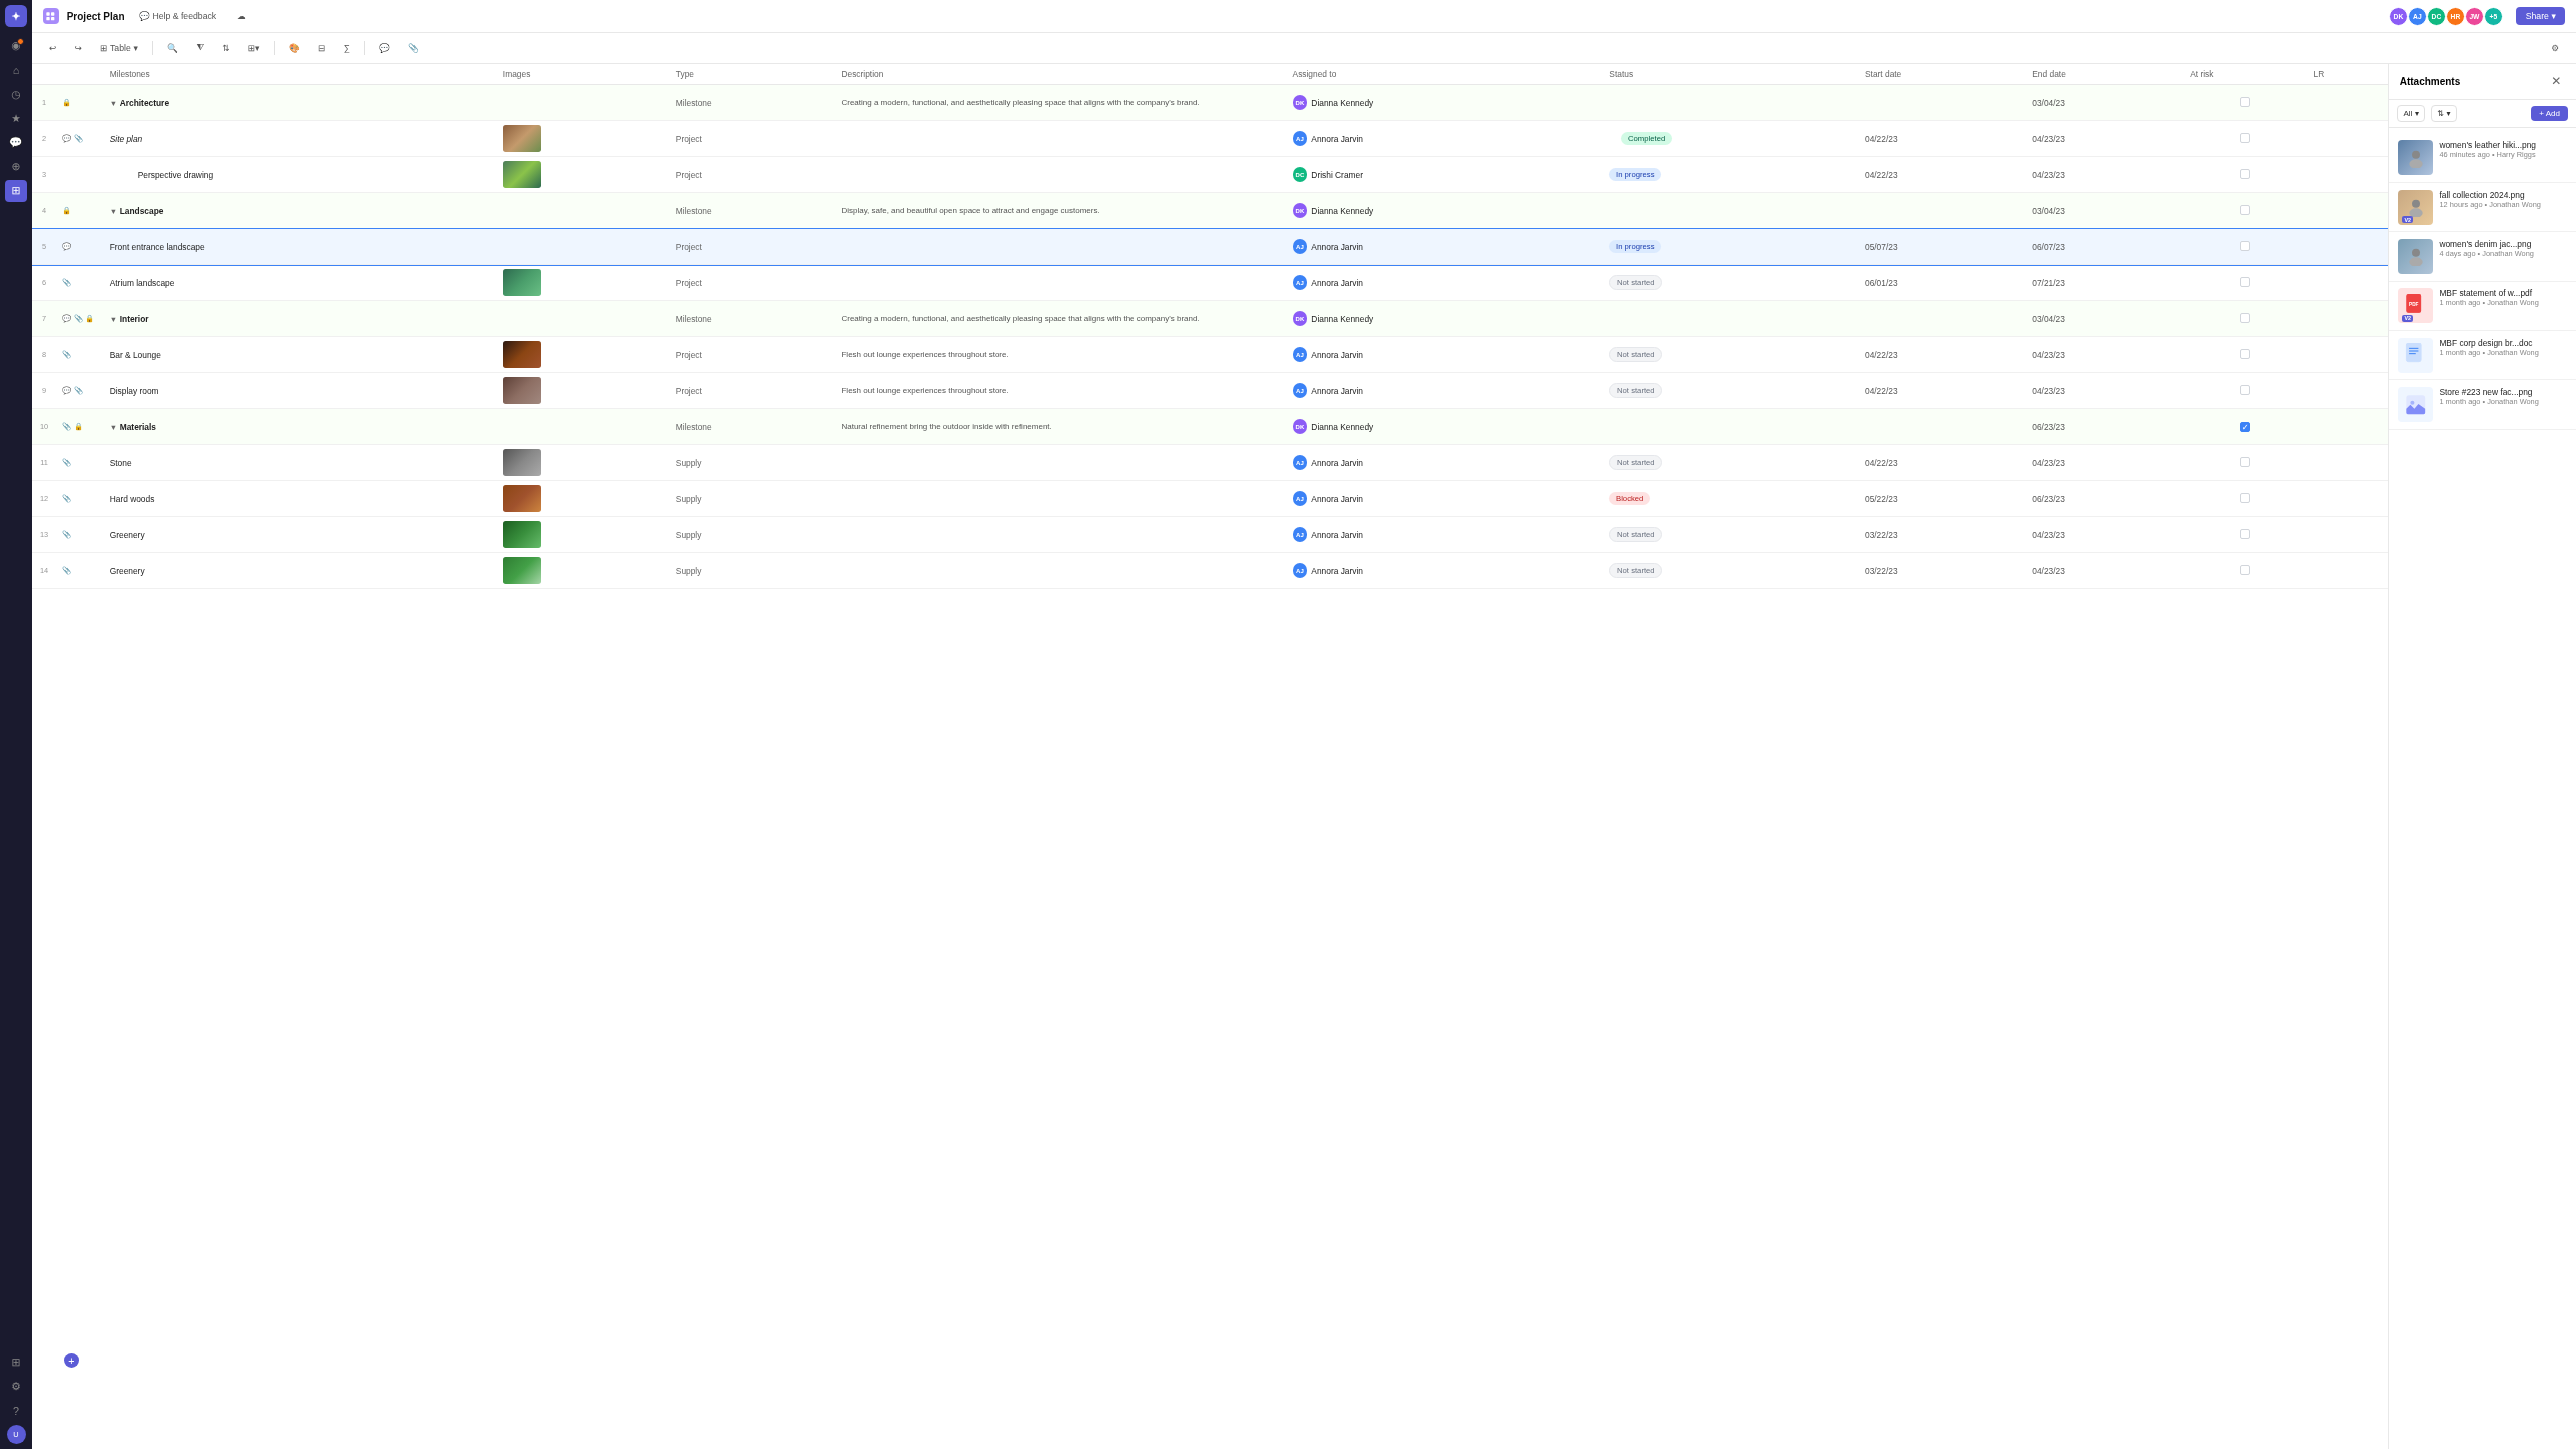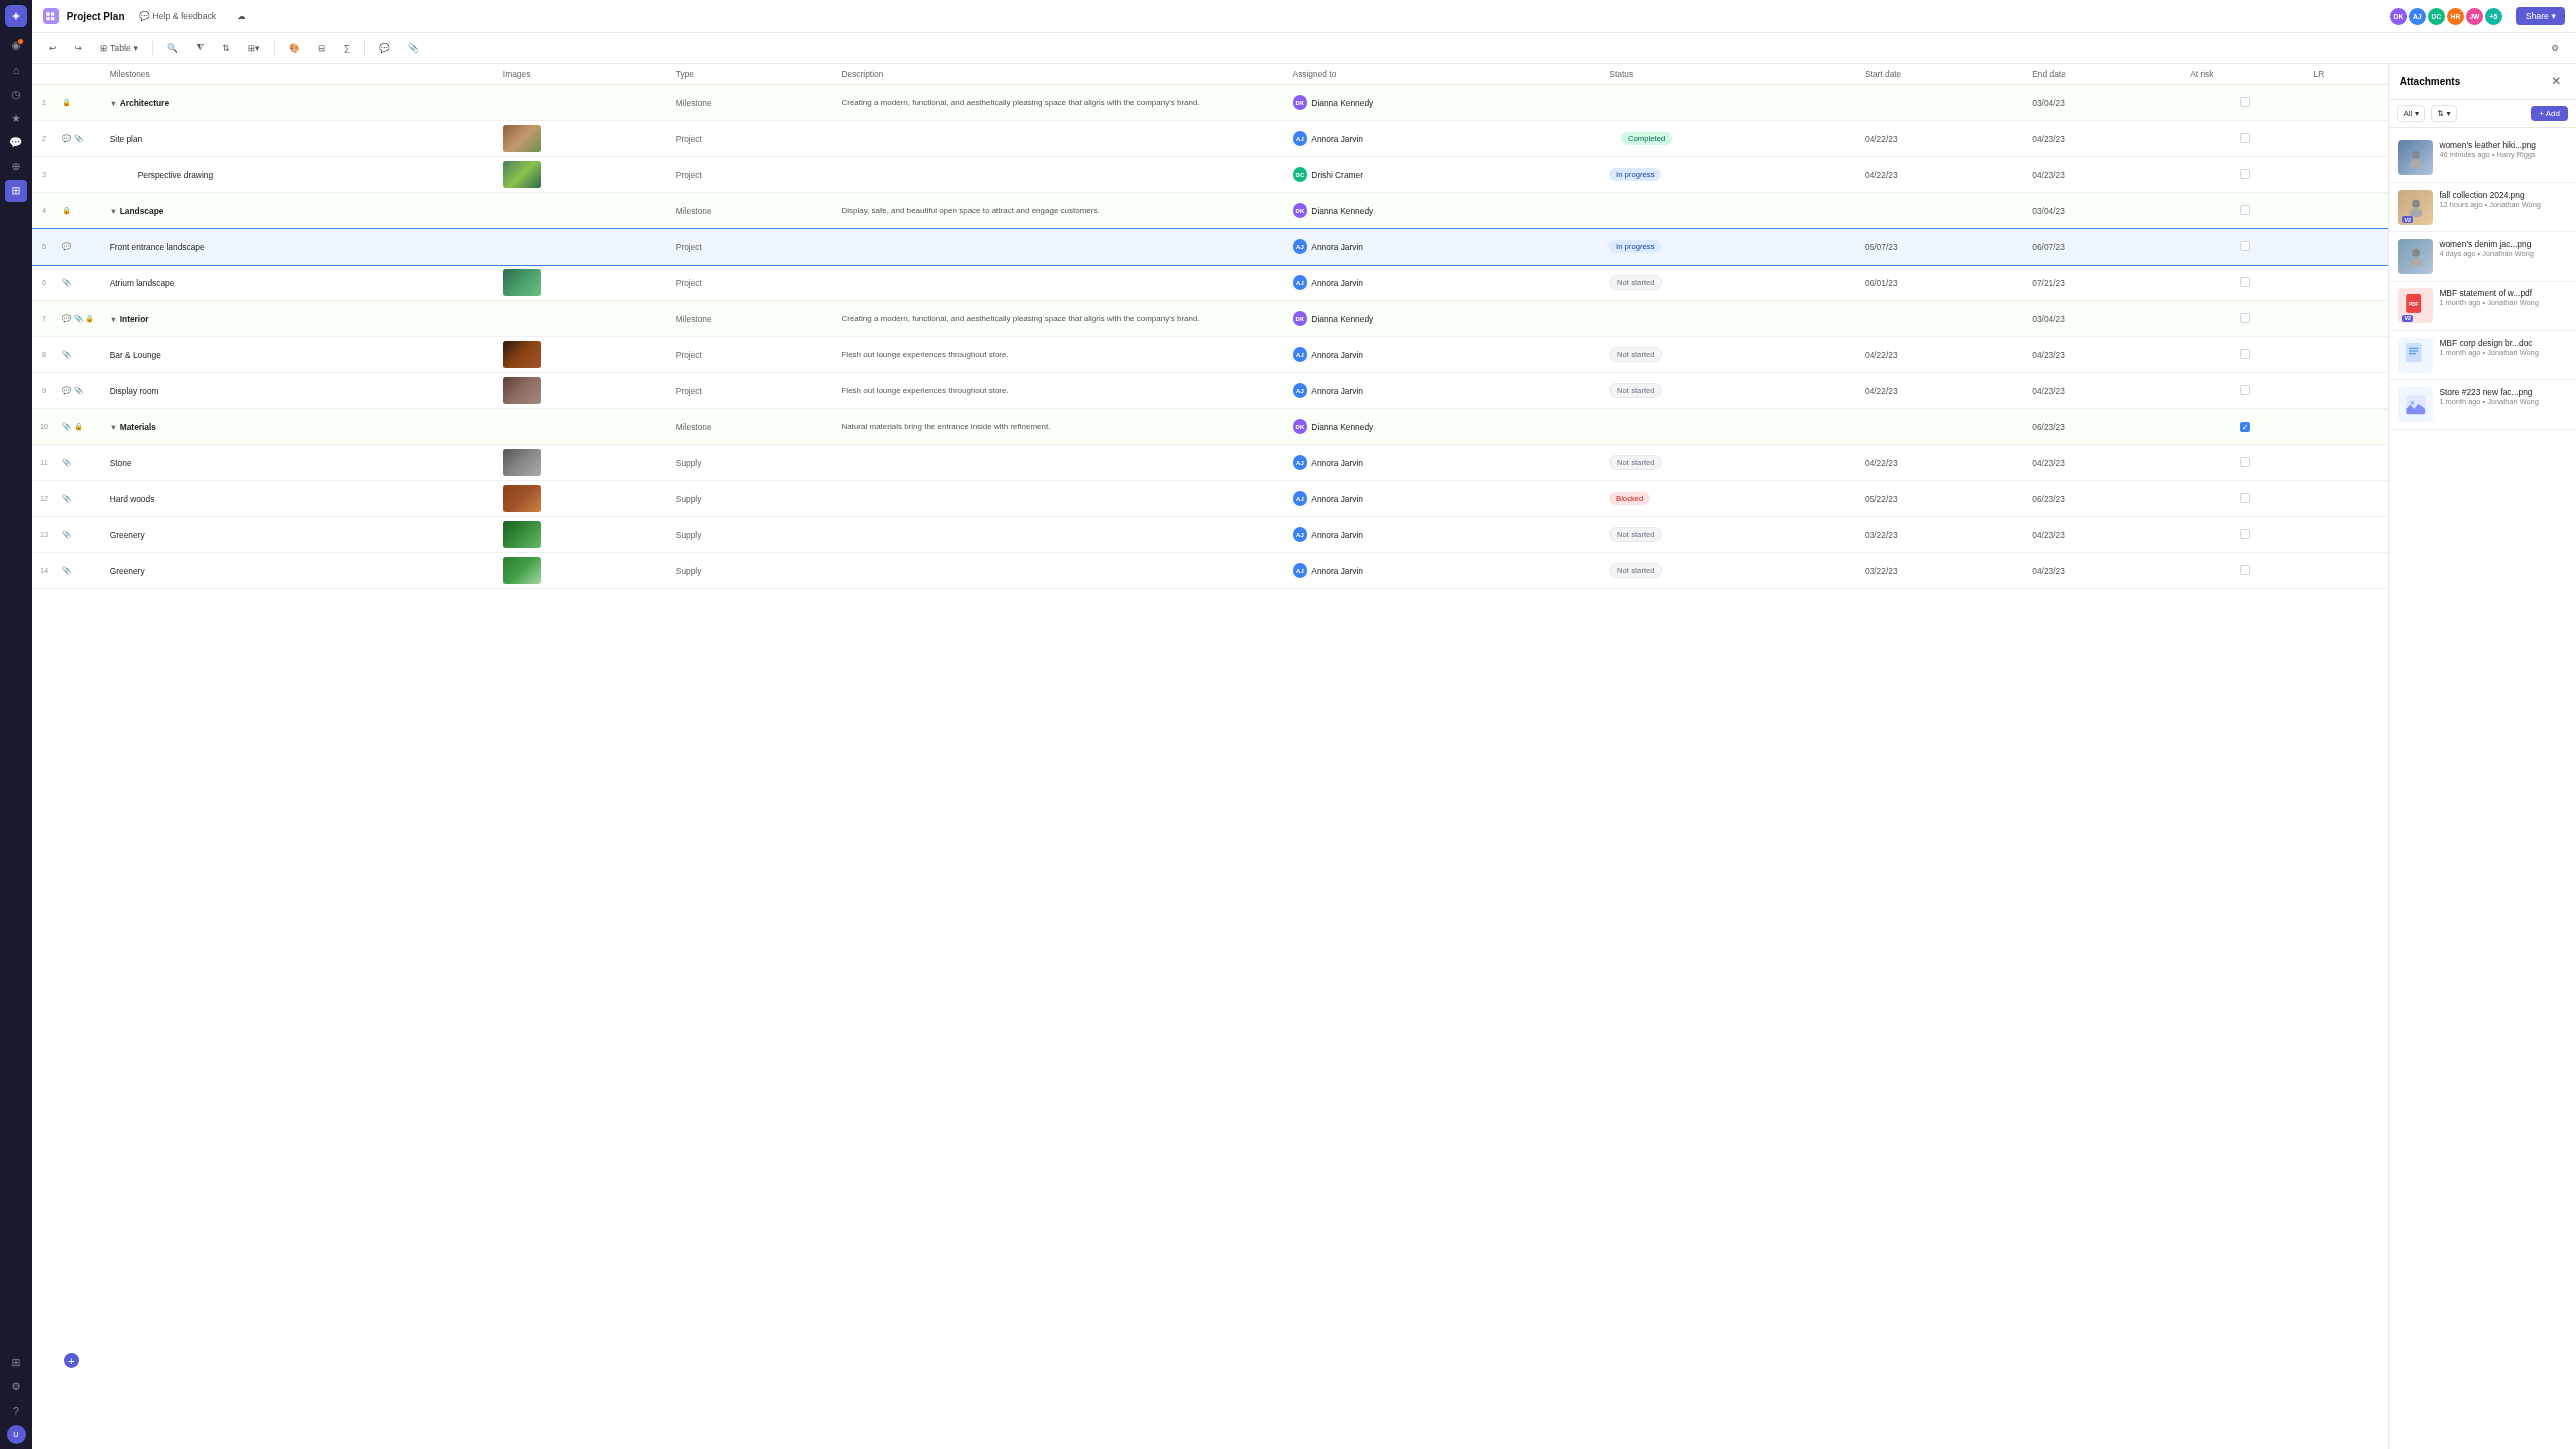--- a/index.html
+++ b/index.html
@@ -231,21 +231,21 @@
               <td></td>
             </tr>
             <tr>
               <td class="row-num">2</td>
               <td>
                 <div class="row-icons">
                   <span style="color:#bbb;font-size:7.4px;">💬</span>
                   <span style="color:#bbb;font-size:7.4px;">📎</span>
                 </div>
               </td>
-              <td><span style="font-weight:500;">Site plan</span></td>
+              <td><span style="font-weight:500;font-style:italic;">Site plan</span></td>
               <td>
                 <div class="img-thumb thumb-site-plan"></div>
               </td>
               <td style="color: rgb(102, 102, 102);">Project</td>
               <td style="color: rgb(85, 85, 85); font-size: 8px; max-width: 134px;"></td>
               <td>
                 <div class="assignee">
                   <div class="assignee-av" style="background:#3b82f6;">AJ</div>
                   <span>Annora Jarvin</span>
                 </div>
@@ -438,21 +438,21 @@
                 <div class="row-icons">
                   <span style="color:#bbb;font-size:7.4px;">📎</span>
                   <span style="color:#bbb;font-size:7.4px;">🔒</span>
                 </div>
               </td>
               <td><span class="collapse-arrow">▼</span><strong>Materials</strong></td>
               <td>
                 <div class="img-placeholder"></div>
               </td>
               <td style="color: rgb(102, 102, 102);">Milestone</td>
-              <td style="color: rgb(85, 85, 85); font-size: 8px; max-width: 134px;">Natural materials bring the entrance inside with refinement.</td>
+              <td style="color: rgb(85, 85, 85); font-size: 8px; max-width: 134px;">Natural refinement bring the outdoor inside with refinement.</td>
               <td>
                 <div class="assignee">
                   <div class="assignee-av" style="background:#8b5cf6;">DK</div>
                   <span>Dianna Kennedy</span>
                 </div>
               </td>
               <td></td>
               <td style="color: rgb(85, 85, 85);"></td>
               <td style="color: rgb(85, 85, 85);">06/23/23</td>
               <td style="text-align: center;"><div class="cb checked">✓</div></td>

